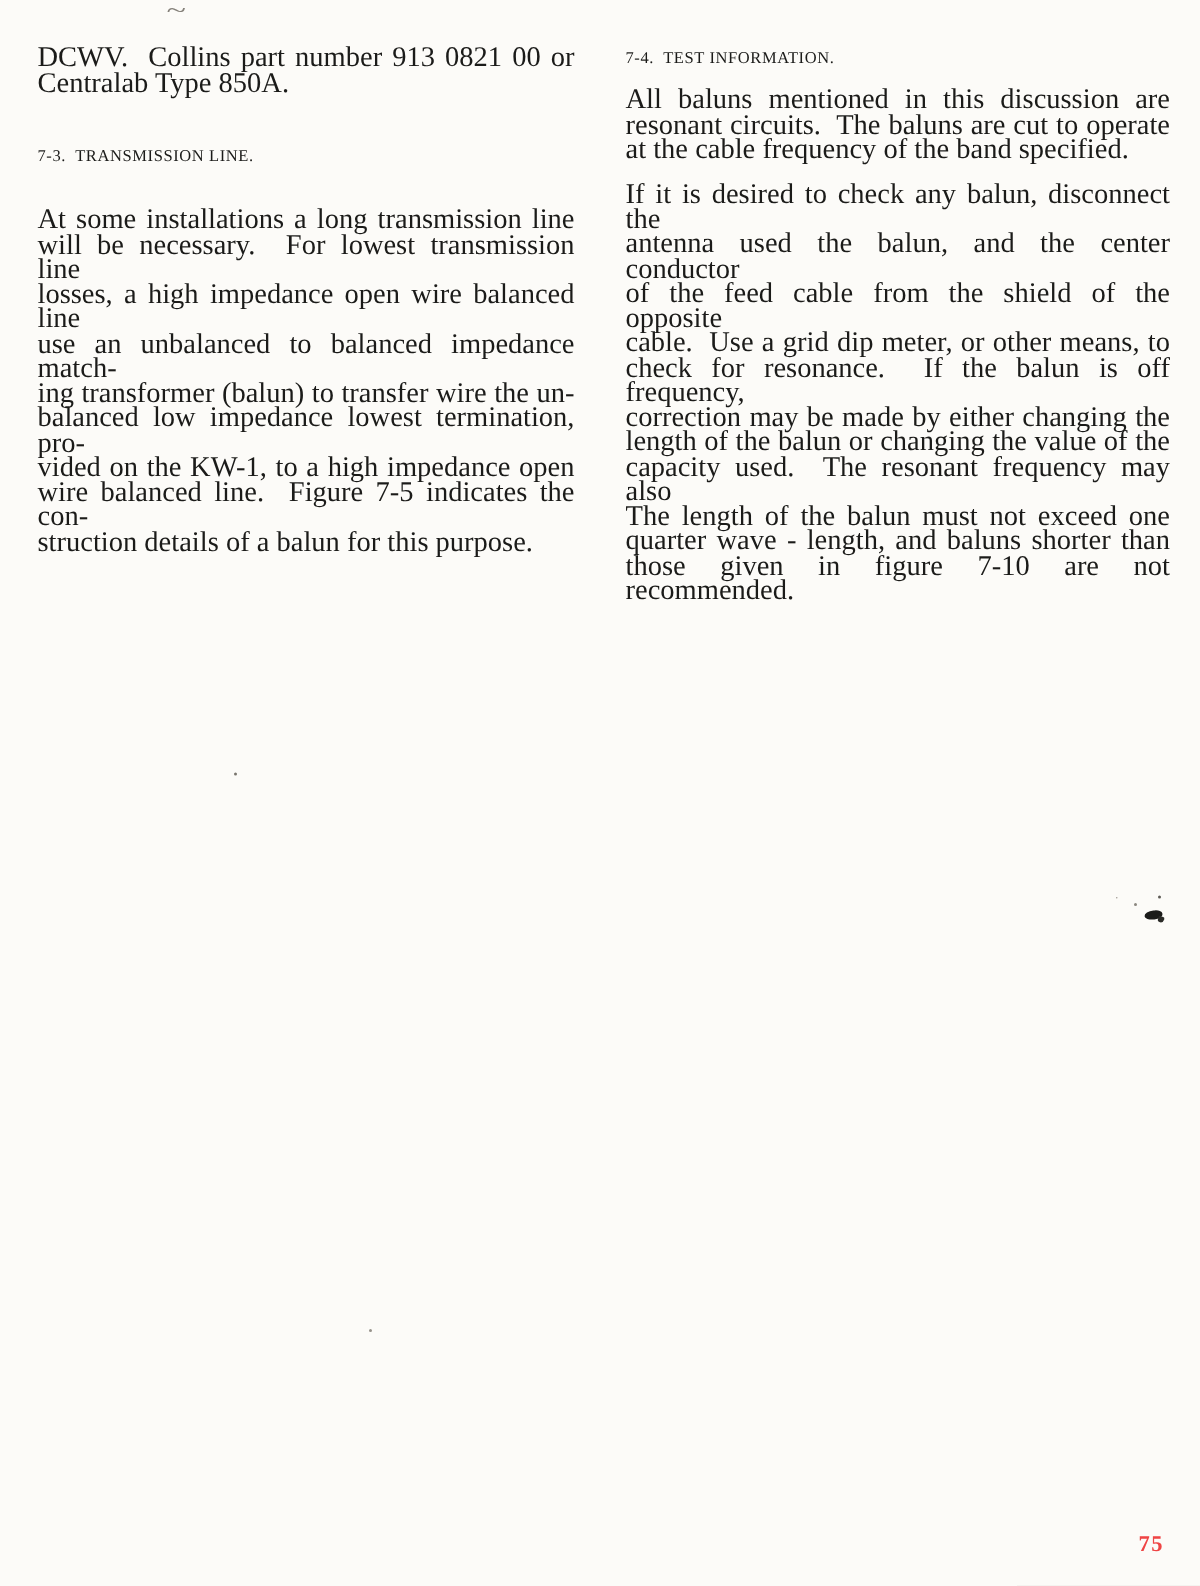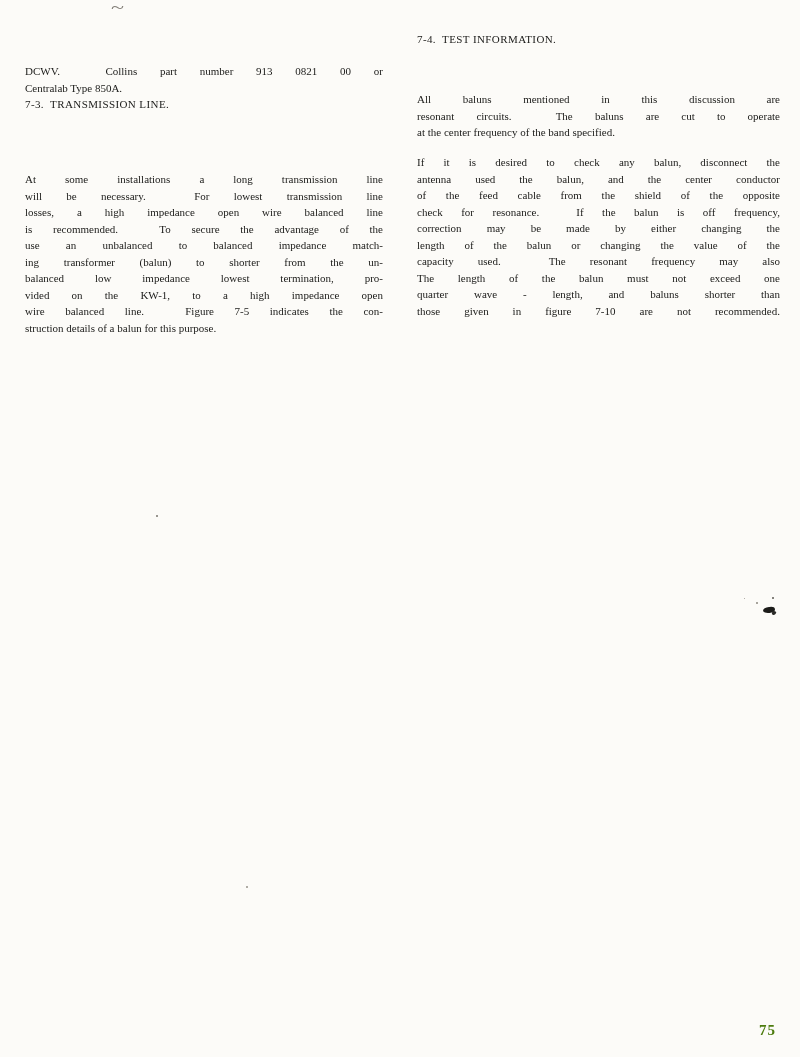--- a/index.html
+++ b/index.html
@@ -5,21 +5,21 @@
   * { margin:0; padding:0; box-sizing:border-box; }
   body { font-family:"Liberation Serif", serif; background:#e9e7e2; }
   .page {
     position:relative; width:800px; height:1057px;
     background:#fcfbf8; color:#1b1b19; overflow:hidden;
   }
   .col { position:absolute; }
   .col-left  { left:25px;  top:31px; width:358px; }
   .col-right { left:417px; top:31px; width:363px; }
   .block { position:absolute; left:0; right:0; }
-  .para { font-size:11px; line-height:16.5px;margin-top:32px; }
+  .para { font-size:19px; line-height:16.5px; }
   .tline { text-align:justify; text-align-last:justify; }
   .tline:last-child { text-align:left; text-align-last:left; }
   .para[data-justify-last] .tline:last-child { text-align:justify; text-align-last:justify; }
   .heading {
     font-size:11px; font-weight:normal; letter-spacing:0.4px;
     line-height:16.5px; white-space:nowrap;
   }
   
   .pos-intro   { top:0; }
   .pos-head-l  { top:65px; }
@@ -29,21 +29,21 @@
   .pos-para1-r { top:28px; }
   .pos-para2-r { top:91px; }
 
   .smudge-top {
     position:absolute; left:111px; top:-1px;
     color:#85817a; font-size:16px; transform:scaleX(1.5);
     transform-origin:left center;
   }
   .page-number {
     position:absolute; left:759px; top:1022px;
-    font-size:15px; font-weight:bold; letter-spacing:1px; color:#4d7c0f;
+    font-size:15px; font-weight:bold; letter-spacing:1px; color:#ef4444;
   }
   .ink-main {
     position:absolute; left:763px; top:607px; width:12px; height:6px;
     background:#1c1c1a; border-radius:55% 45% 50% 50%; transform:rotate(-6deg);
   }
   .ink-tail {
     position:absolute; left:772px; top:611px; width:4px; height:4px;
     background:#2b2b28; border-radius:0 30% 70% 40%; transform:rotate(18deg);
   }
   .speck { position:absolute; border-radius:50%; }
@@ -65,43 +65,43 @@
         <div class="tline">DCWV.&nbsp; Collins part number 913 0821 00 or</div>
         <div class="tline">Centralab Type 850A.</div>
       </div>
 
     <div class="heading block pos-head-l">7-3.&nbsp; TRANSMISSION LINE.</div>
 
     <div class="para block pos-body-l">
         <div class="tline">At some installations a long transmission line</div>
         <div class="tline">will be necessary.&nbsp; For lowest transmission line</div>
         <div class="tline">losses, a high impedance open wire balanced line</div>
-        <div class="tline">is recommended.&nbsp; To secure the advantage of the</div>
         <div class="tline">use an unbalanced to balanced impedance match-</div>
-        <div class="tline">ing transformer (balun) to shorter from the un-</div>
+        <div class="tline">ing transformer (balun) to transfer wire the un-</div>
         <div class="tline">balanced low impedance lowest termination, pro-</div>
         <div class="tline">vided on the KW-1, to a high impedance open</div>
         <div class="tline">wire balanced line.&nbsp; Figure 7-5 indicates the con-</div>
         <div class="tline">struction details of a balun for this purpose.</div>
       </div>
   </div>
 
   <div class="col col-right">
     <div class="heading block pos-head-r">7-4.&nbsp; TEST INFORMATION.</div>
 
     <div class="para block pos-para1-r">
         <div class="tline">All baluns mentioned in this discussion are</div>
         <div class="tline">resonant circuits.&nbsp; The baluns are cut to operate</div>
-        <div class="tline">at the center frequency of the band specified.</div>
+        <div class="tline">at the cable frequency of the band specified.</div>
       </div>
 
     <div class="para block pos-para2-r" data-justify-last="">
         <div class="tline">If it is desired to check any balun, disconnect the</div>
         <div class="tline">antenna used the balun, and the center conductor</div>
         <div class="tline">of the feed cable from the shield of the opposite</div>
+        <div class="tline">cable.&nbsp; Use a grid dip meter, or other means, to</div>
         <div class="tline">check for resonance.&nbsp; If the balun is off frequency,</div>
         <div class="tline">correction may be made by either changing the</div>
         <div class="tline">length of the balun or changing the value of the</div>
         <div class="tline">capacity used.&nbsp; The resonant frequency may also</div>
         <div class="tline">The length of the balun must not exceed one</div>
         <div class="tline">quarter wave - length, and baluns shorter than</div>
         <div class="tline">those given in figure 7-10 are not recommended.</div>
       </div>
   </div>
 

